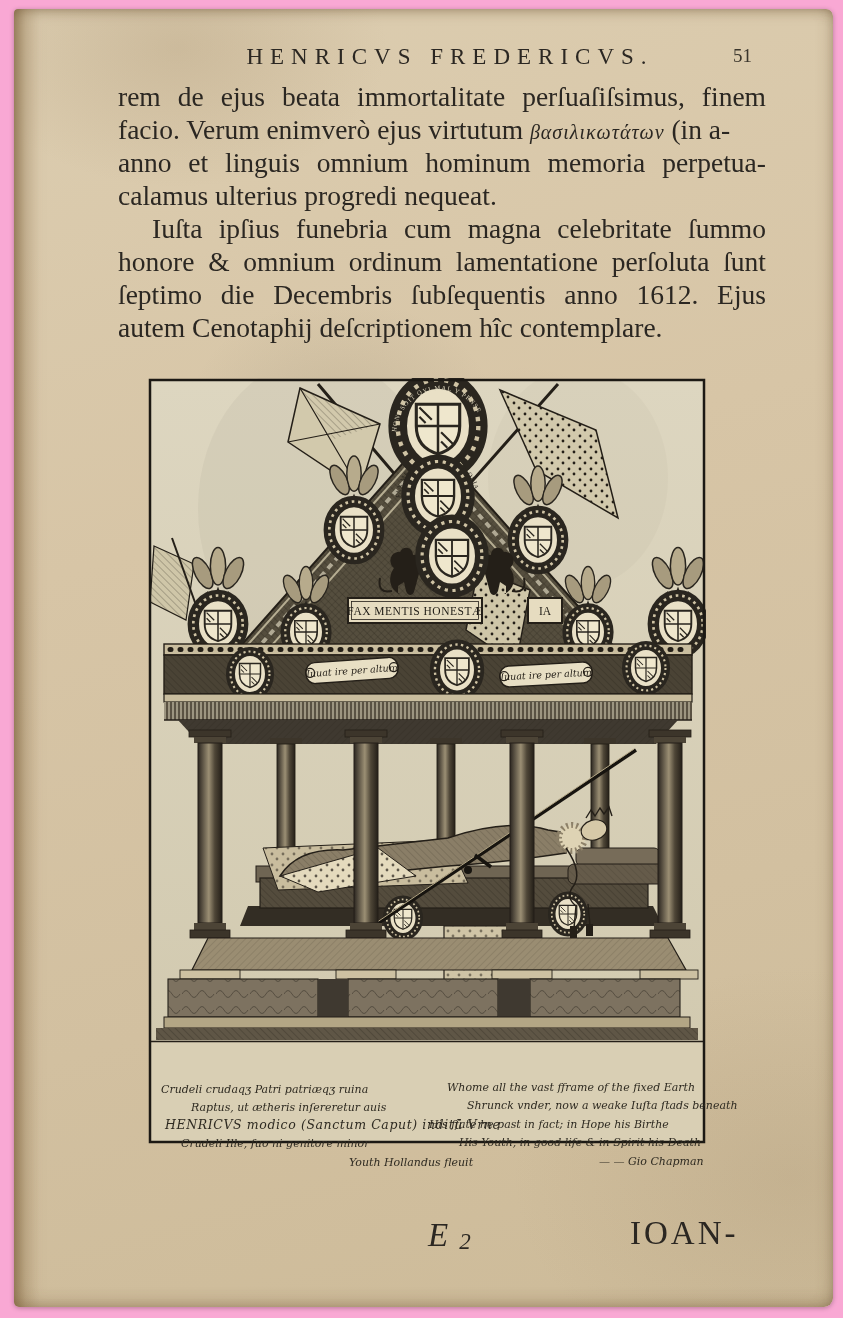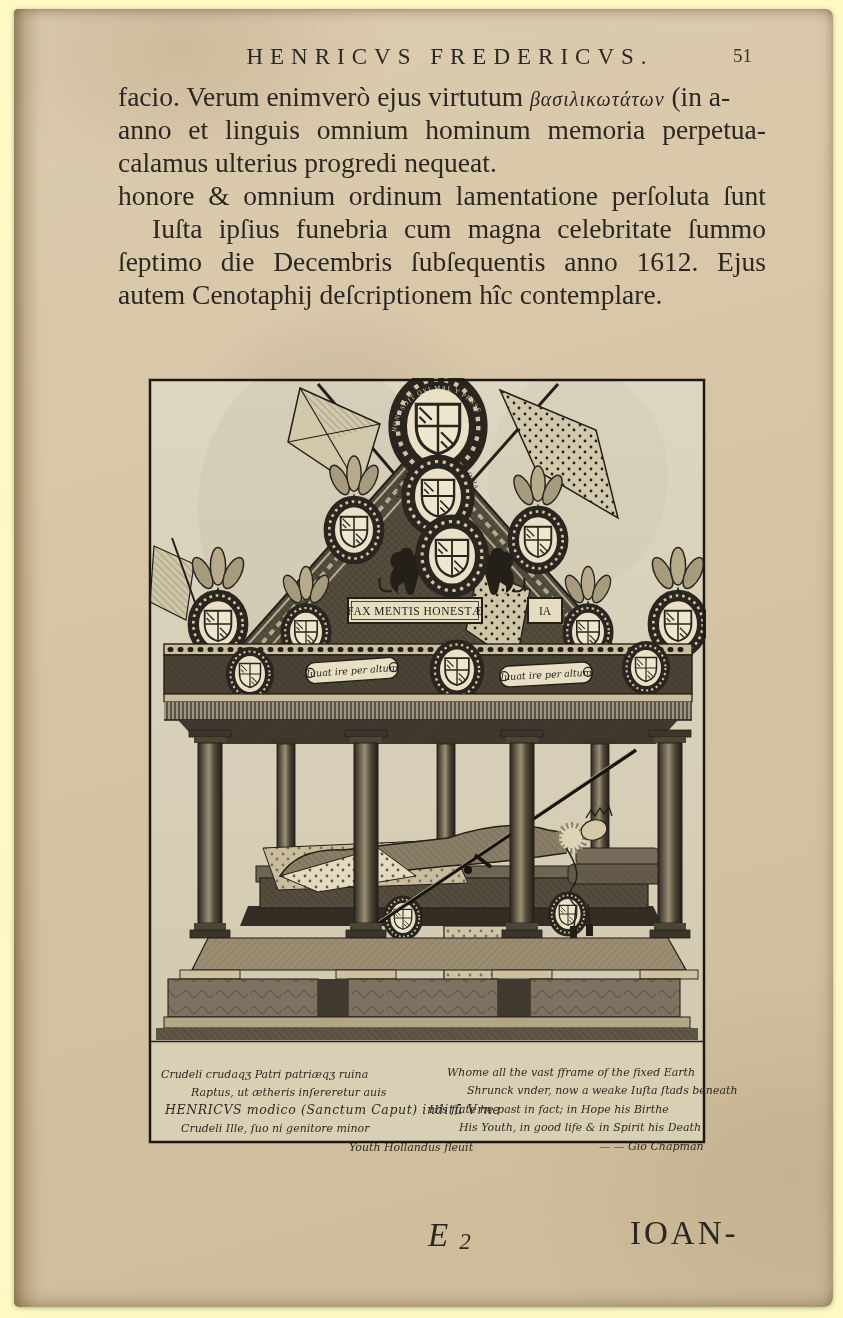--- a/index.html
+++ b/index.html
@@ -1,16 +1,16 @@
 <!DOCTYPE html>
 <html><head>
 <meta charset="utf-8">
 <style>
   html,body{margin:0;padding:0;background:#dddcd8;}
-  .screen{position:relative;width:843px;height:1318px;background:#fef9c3;overflow:hidden;
+  .screen{position:relative;width:843px;height:1318px;background:#f9a8d4;overflow:hidden;
           font-family:"Liberation Serif","DejaVu Serif",serif;}
   
   .page{position:absolute;left:14px;top:9px;width:819px;height:1298px;
         background:
           radial-gradient(ellipse 220px 160px at 40% 31%, rgba(110,108,92,.14), transparent 70%),
           radial-gradient(ellipse 160px 120px at 62% 34%, rgba(110,108,92,.10), transparent 70%),
           radial-gradient(ellipse 300px 200px at 20% 3%, rgba(150,125,90,.22), transparent 70%),
           radial-gradient(ellipse 400px 300px at 95% 90%, rgba(150,128,95,.18), transparent 70%),
           linear-gradient(165deg,#dccdb0 0%,#d7c5a6 38%,#d2c0a0 70%,#cdbb99 100%);
         border-radius:4px 7px 9px 5px;
@@ -26,45 +26,46 @@
         font-size:23px;letter-spacing:7px;color:#2b2722;white-space:nowrap;}
   .pnum{position:absolute;left:733px;top:45px;font-size:19px;color:#3a352c;}
   .bodytext{position:absolute;left:118px;top:80px;width:648px;color:#2b2722;}
   .bl{height:33px;line-height:33px;font-size:27.5px;white-space:nowrap;}
   .jl{text-align:justify;text-align-last:justify;white-space:normal;}
   .greek{font-style:italic;font-size:20px;letter-spacing:1px;}
   .ind{padding-left:34px;}
   
   .plate{position:absolute;left:148px;top:378px;width:558px;height:766px;}
   .plate svg{display:block;}
-  .capwrap{position:absolute;left:3px;top:685px;width:452px;height:100px;}
+  .capwrap{position:absolute;left:3px;top:700px;width:452px;height:100px;}
   .cap{position:absolute;white-space:nowrap;font-style:italic;font-size:11px;line-height:1;
        color:#2e2a21;font-family:"DejaVu Serif","Liberation Serif",serif;}
   .capbig{font-size:12.5px;letter-spacing:.6px;margin-left:12px;}
   
   .sig{position:absolute;left:428px;top:1217px;font-size:33px;color:#2b2722;font-style:italic;}
   .sig .n2{font-size:23px;margin-left:11px;position:relative;top:3px;}
   .catch{position:absolute;left:630px;top:1215px;font-size:33px;letter-spacing:3px;color:#2b2722;text-align:right;}
 </style>
 </head>
 <body>
 
 <div class="screen">
   <div class="page"></div>
   <div class="page-curl"></div>
 
   <div class="rtitle">HENRICVS FREDERICVS.</div>
   <div class="pnum">51</div>
 
   <div class="bodytext">
+    <div class="bl jl">rem de ejus beata immortalitate perſuaſiſsimus, finem</div>
     <div class="bl"><span>facio.  Verum enimverò ejus virtutum </span><span class="greek">βασιλικωτάτων</span><span> (in a-</span></div>
     <div class="bl jl">anno et linguis omnium hominum memoria perpetua-</div>
     <div class="bl">calamus ulterius progredi nequeat.</div>
+    <div class="bl jl ind">Iuſta ipſius funebria cum magna celebritate ſummo</div>
     <div class="bl jl">honore &amp; omnium ordinum lamentatione perſoluta ſunt</div>
-    <div class="bl jl ind">Iuſta ipſius funebria cum magna celebritate ſummo</div>
     <div class="bl jl">ſeptimo die Decembris ſubſequentis anno 1612.  Ejus</div>
     <div class="bl">autem Cenotaphij deſcriptionem hîc contemplare.</div>
   </div>
 
   <div class="plate">
   <svg width="558" height="766" viewBox="0 0 558 766">
     <defs>
       <linearGradient id="sky" x1="0" y1="0" x2="0" y2="1">
         <stop offset="0" stop-color="#ddd6c0"></stop>
             <stop offset="1" stop-color="#d2cab0"></stop>

